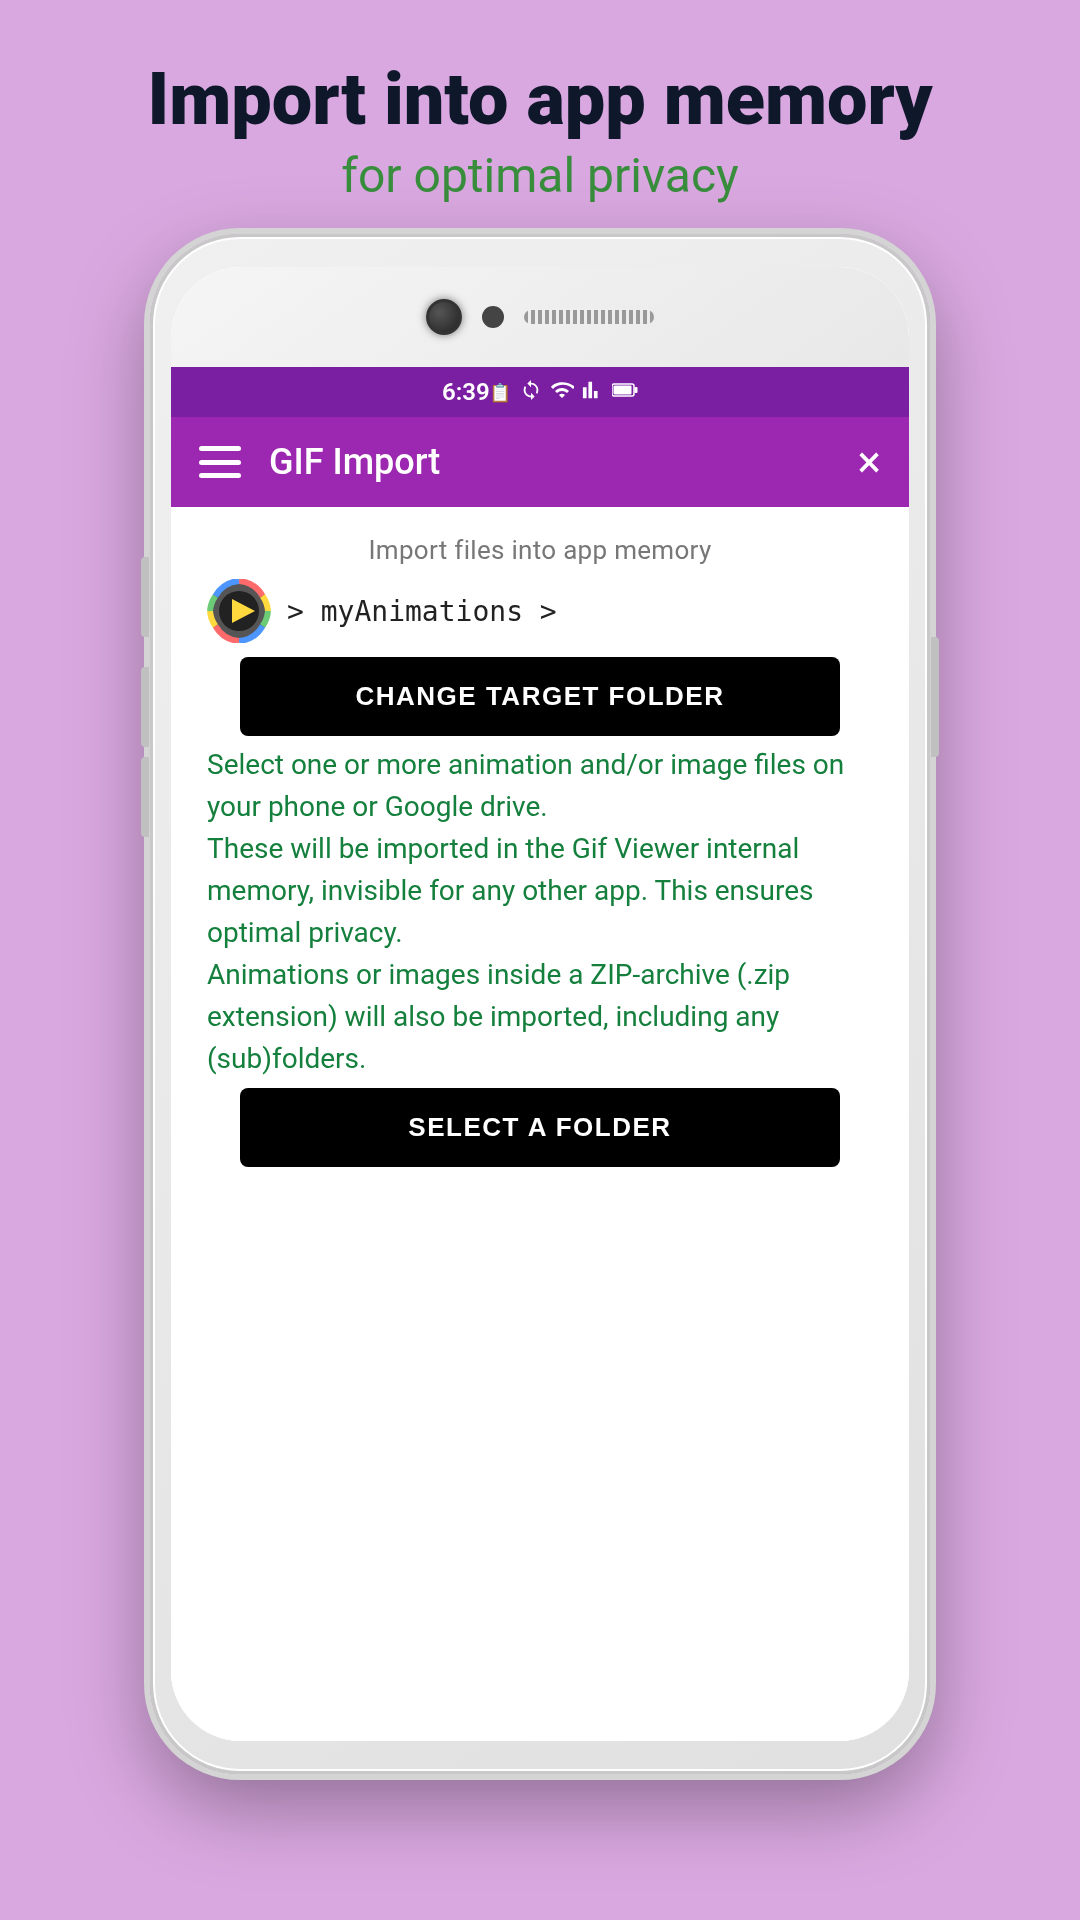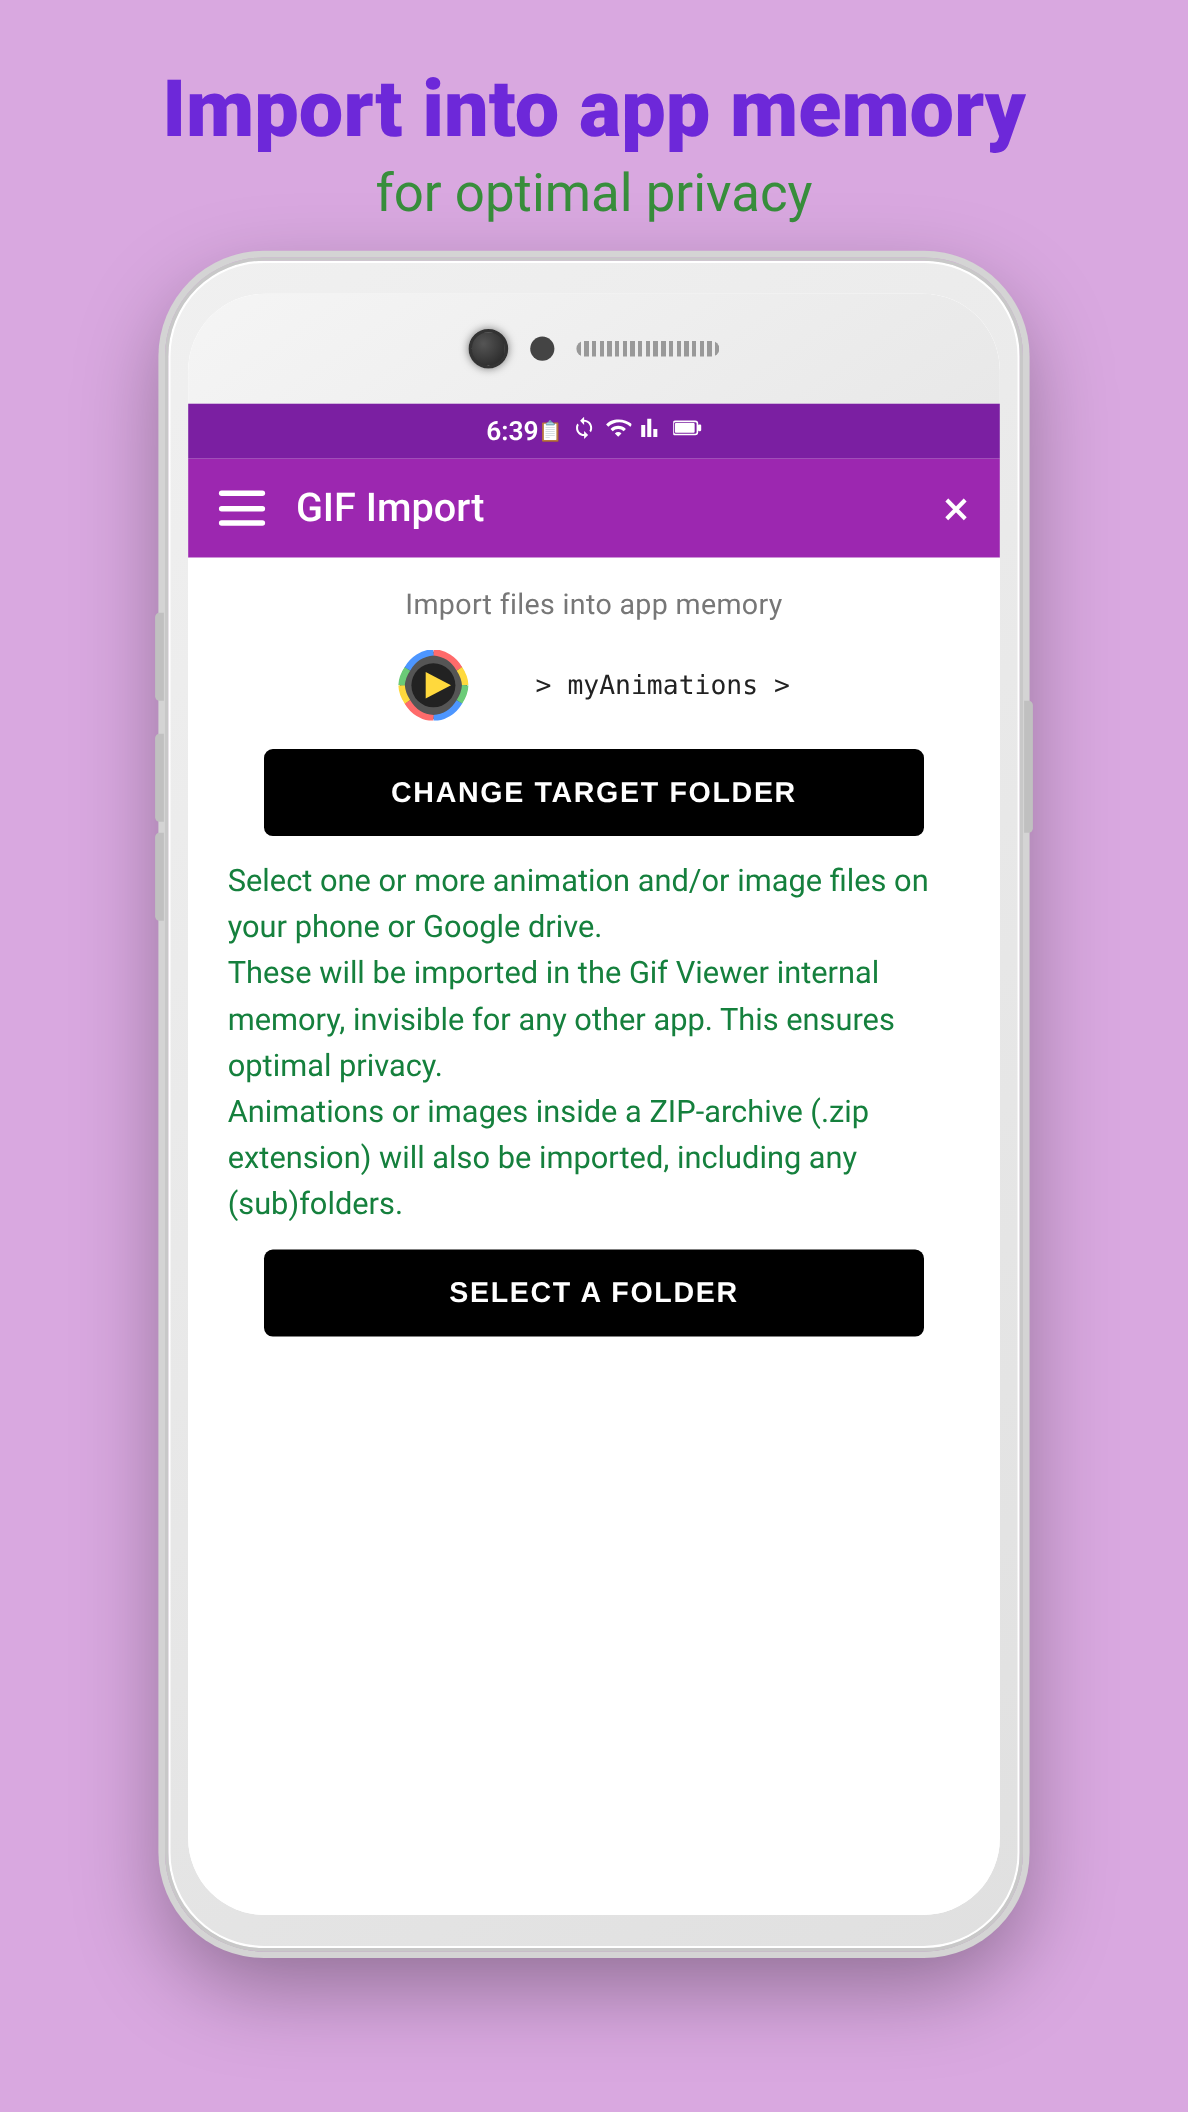--- a/index.html
+++ b/index.html
@@ -18,21 +18,21 @@
 
     .page-header {
       width: 100%;
       text-align: center;
       padding: 60px 80px 30px;
     }
 
     .page-title-main {
       font-size: 72px;
       font-weight: 900;
-      color: #6d28d9;
+      color: #0f172a;
       line-height: 1.1;
     }
 
     .page-title-sub {
       font-size: 48px;
       font-weight: 400;
       color: #388e3c;
       margin-top: 8px;
     }
 
@@ -191,22 +191,21 @@
     }
 
     
     .app-content {
       flex: 1;
       background: #ffffff;
       padding: 28px 36px;
       overflow: auto;
       display: flex;
       flex-direction: column;
-      gap: 20px;
-      align-items: center;
+      gap: 8px;
     }
 
     .import-title {
       text-align: center;
       font-size: 26px;
       color: #777;
       font-weight: 400;
       letter-spacing: 0.3px;
     }
 
@@ -230,24 +229,23 @@
       flex-shrink: 0;
     }
 
     
     .folder-icon svg {
       width: 64px;
       height: 64px;
     }
 
     .folder-path {
-      font-size: 24px;
+      font-size: 28px;
       color: #222;
       font-family: monospace;
-      margin-left: 45px;
     }
 
     .btn-purple {
       background: #000000;
       color: white;
       border: none;
       border-radius: 8px;
       padding: 24px 40px;
       font-size: 26px;
       font-weight: 600;

